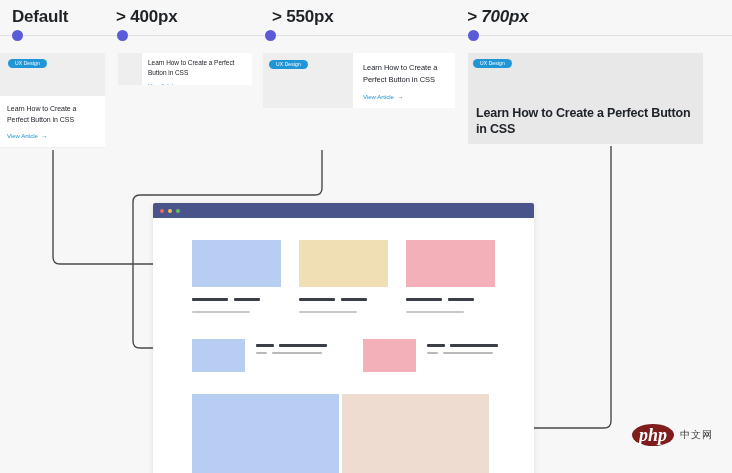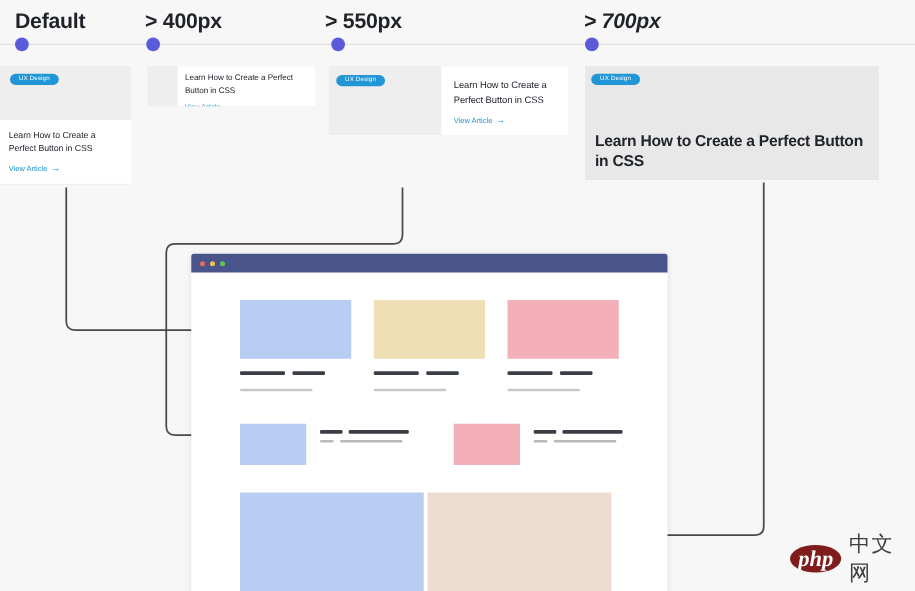--- a/index.html
+++ b/index.html
@@ -140,32 +140,32 @@
     position: absolute; left: 632px; top: 424px;
     display: flex; align-items: center; gap: 6px;
   }
   .php-pill {
     width: 42px; height: 22px; border-radius: 50%;
     background: #7f1d1d;
     display: flex; align-items: center; justify-content: center;
     color: #ffffff; font-style: italic; font-weight: bold; font-size: 18px;
     font-family: "Liberation Serif", serif;
   }
-  .wm-cn { font-size: 17px; color: #3d3d3d; letter-spacing: 1px; }
+  .wm-cn { font-size: 10px; color: #3d3d3d; letter-spacing: 1px; }
 </style>
 </head>
 <body>
 
 <div id="stage">
 
   <div class="ruler-line"></div>
 
   <div class="bp-label" style="left:12px; top:7px;">Default</div>
   <div class="bp-label" style="left:116px; top:7px;text-align:right;">&gt; 400px</div>
-  <div class="bp-label" style="left:260px; top:7px;">&gt; 550px</div>
+  <div class="bp-label" style="left:272px; top:7px;">&gt; 550px</div>
   <div class="bp-label" style="left:467px; top:7px;font-style:italic;">&gt; 700px</div>
 
   <div class="bp-dot" style="left:12px;"></div>
   <div class="bp-dot" style="left:117px;"></div>
   <div class="bp-dot" style="left:265px;"></div>
   <div class="bp-dot" style="left:468px;"></div>
 
   <div class="card" id="card1">
     <div class="card-media">
       <span class="badge">UX Design</span>

